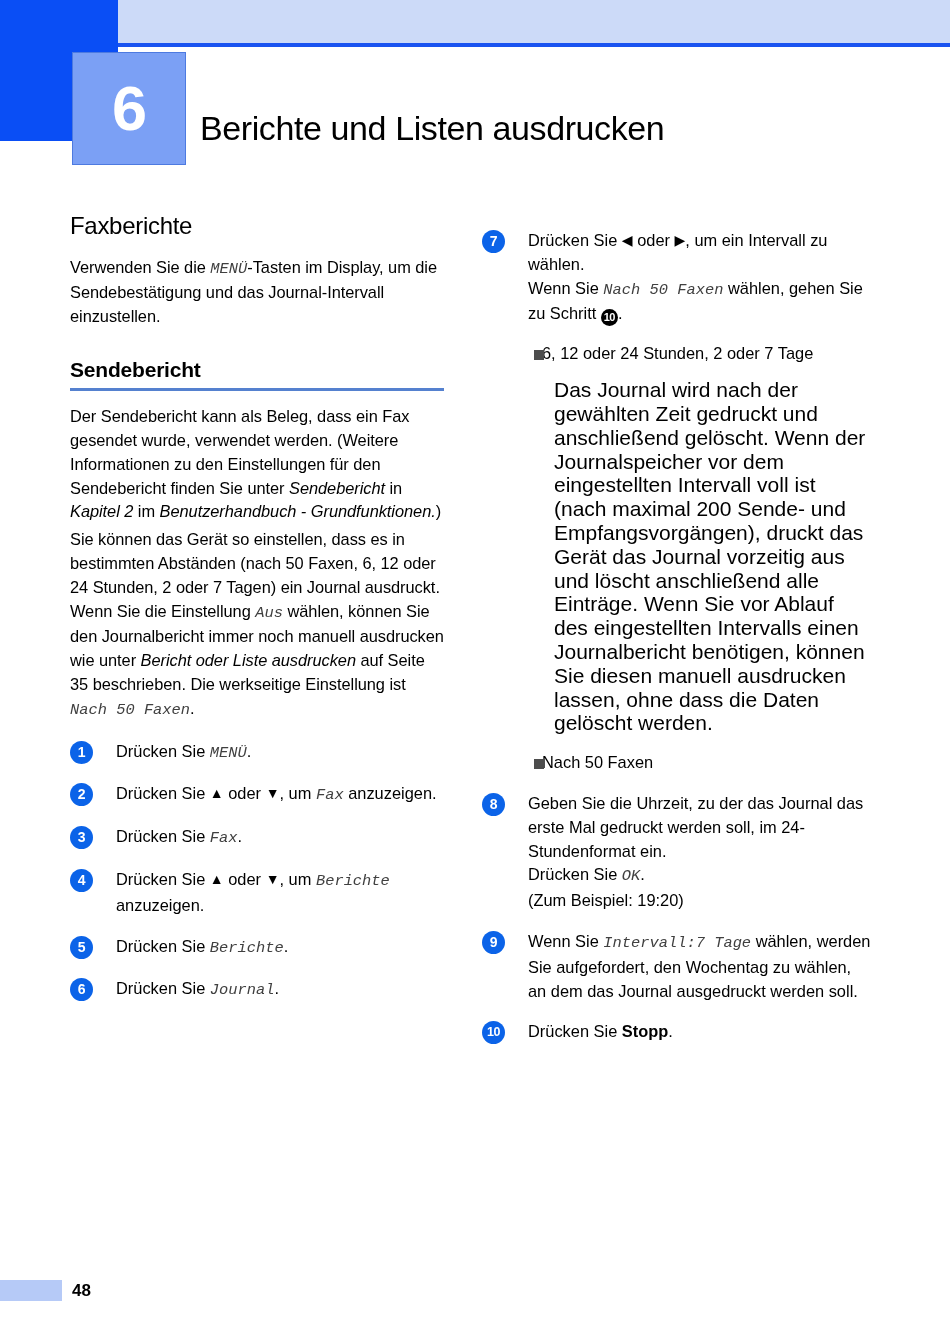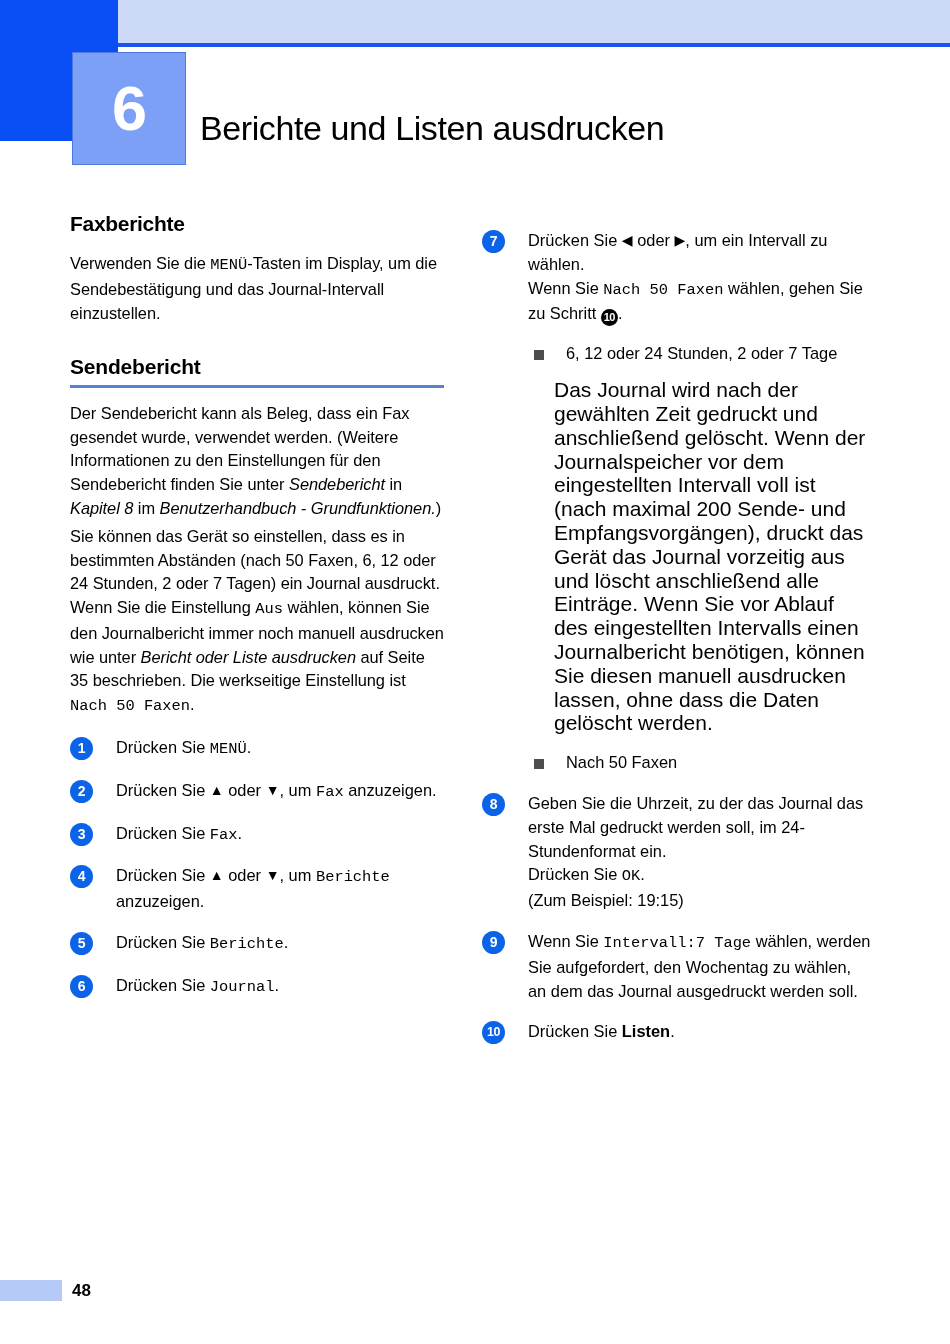--- a/index.html
+++ b/index.html
@@ -74,22 +74,22 @@
   }
   .column {
     position: absolute;
     top: 0;
   }
   #col-left  { left: 70px;  width: 374px; }
   #col-right { left: 482px; width: 390px; }
 
   
   .h1 {
-    font-size: 21px;
-    font-weight: bold;
+    font-size: 24px;
+    font-weight: normal;
     letter-spacing: -0.3px;
     margin: 0 0 16px 0;
     line-height: 1.15;
   }
   .h2 {
     font-size: 21px;
     font-weight: bold;
     letter-spacing: -0.2px;
     margin: 28px 0 0 0;
     line-height: 1.2;
@@ -101,22 +101,23 @@
   
   .para {
     font-size: 16.4px;
     line-height: 23.8px;
     margin: 0 0 4px 0;
     letter-spacing: -0.05px;
   }
   .mono {
     font-family: "Liberation Mono", "DejaVu Sans Mono", monospace;
     font-size: 15.4px;
-    color: #000000;
+    color: #404040;
     letter-spacing: 0px;
+    font-style: italic;
   }
   .ital { font-style: italic; }
   .bold { font-weight: bold; }
 
   
   .step {
     position: relative;
     padding-left: 46px;
     margin-top: 17px;
     font-size: 16.4px;
@@ -151,21 +152,21 @@
     font-weight: bold;
     line-height: 17px;
     text-align: center;
     vertical-align: -2px;
     letter-spacing: -0.5px;
   }
 
   
   .sq-item {
     position: relative;
-    padding-left: 32px;
+    padding-left: 8px;
     margin-top: 16px;
     font-size: 16.4px;
     line-height: 23.8px;
   }
   .sq-bullet {
     position: absolute;
     left: 0;
     top: 8px;
     width: 10px;
     height: 10px;
@@ -212,21 +213,21 @@
 <div id="columns">
 
   <div class="column" id="col-left">
 
     <div class="h1">Faxberichte</div>
 
     <p class="para"><span>Verwenden Sie die </span><span class="mono">MENÜ</span><span>-Tasten im Display, um die Sendebestätigung und das Journal-Intervall einzustellen.</span></p>
 
     <div class="h2">Sendebericht</div>
 
-    <p class="para"><span>Der Sendebericht kann als Beleg, dass ein Fax gesendet wurde, verwendet werden. (Weitere Informationen zu den Einstellungen für den Sendebericht finden Sie unter </span><span class="ital">Sendebericht</span><span> in </span><span class="ital">Kapitel 8</span><span> im </span><span class="ital">Benutzerhandbuch - Grundfunktionen.</span><span>)</span></p>
+    <p class="para"><span>Der Sendebericht kann als Beleg, dass ein Fax gesendet wurde, verwendet werden. (Weitere Informationen zu den Einstellungen für den Sendebericht finden Sie unter </span><span class="ital">Sendebericht</span><span> in </span><span class="ital">Kapitel 2</span><span> im </span><span class="ital">Benutzerhandbuch - Grundfunktionen.</span><span>)</span></p>
 
 
     <p class="para"><span>Sie können das Gerät so einstellen, dass es in bestimmten Abständen (nach 50 Faxen, 6, 12 oder 24 Stunden, 2 oder 7 Tagen) ein Journal ausdruckt. Wenn Sie die Einstellung </span><span class="mono">Aus</span><span> wählen, können Sie den Journalbericht immer noch manuell ausdrucken wie unter </span><span class="ital">Bericht oder Liste ausdrucken</span><span> auf Seite 35 beschrieben. Die werkseitige Einstellung ist </span><span class="mono">Nach 50 Faxen</span><span>.</span></p>
 
     <div id="left-steps">
         <div class="step"><span class="step-num">1</span><span>Drücken Sie </span><span class="mono">MENÜ</span><span>.</span></div>
         <div class="step"><span class="step-num">2</span><span>Drücken Sie </span><span class="arrow">▲</span><span> oder </span><span class="arrow">▼</span><span>, um </span><span class="mono">Fax</span><span> anzuzeigen.</span></div>
         <div class="step"><span class="step-num">3</span><span>Drücken Sie </span><span class="mono">Fax</span><span>.</span></div>
         <div class="step"><span class="step-num">4</span><span>Drücken Sie </span><span class="arrow">▲</span><span> oder </span><span class="arrow">▼</span><span>, um </span><span class="mono">Berichte</span><span> anzuzeigen.</span></div>
         <div class="step"><span class="step-num">5</span><span>Drücken Sie </span><span class="mono">Berichte</span><span>.</span></div>
@@ -246,30 +247,30 @@
     <div class="sublist" id="bullet-list">
         <div class="sq-item"><span class="sq-bullet"></span><span>6, 12 oder 24 Stunden, 2 oder 7 Tage</span></div>
         <div class="sq-body">Das Journal wird nach der gewählten Zeit gedruckt und anschließend gelöscht. Wenn der Journalspeicher vor dem eingestellten Intervall voll ist (nach maximal 200 Sende- und Empfangsvorgängen), druckt das Gerät das Journal vorzeitig aus und löscht anschließend alle Einträge. Wenn Sie vor Ablauf des eingestellten Intervalls einen Journalbericht benötigen, können Sie diesen manuell ausdrucken lassen, ohne dass die Daten gelöscht werden.</div>
         <div class="sq-item"><span class="sq-bullet"></span><span>Nach 50 Faxen</span></div>
       </div>
 
     <div class="step">
       <span class="step-num">8</span>
       <span>Geben Sie die Uhrzeit, zu der das Journal das erste Mal gedruckt werden soll, im 24-Stundenformat ein.</span><br>
       <span>Drücken Sie </span><span class="mono">OK</span><span>.</span><br>
-      <span>(Zum Beispiel: 19:15)</span>
+      <span>(Zum Beispiel: 19:20)</span>
     </div>
 
     <div class="step">
       <span class="step-num">9</span>
       <span>Wenn Sie </span><span class="mono">Intervall:7 Tage</span><span> wählen, werden Sie aufgefordert, den Wochentag zu wählen, an dem das Journal ausgedruckt werden soll.</span>
     </div>
 
     <div class="step">
       <span class="step-num wide">10</span>
-      <span>Drücken Sie </span><span class="bold">Listen</span><span>.</span>
+      <span>Drücken Sie </span><span class="bold">Stopp</span><span>.</span>
     </div>
 
   </div>
 </div>
 
 <div id="footer-bar"></div>
 <div id="page-number">48</div>
 
 </body></html>

